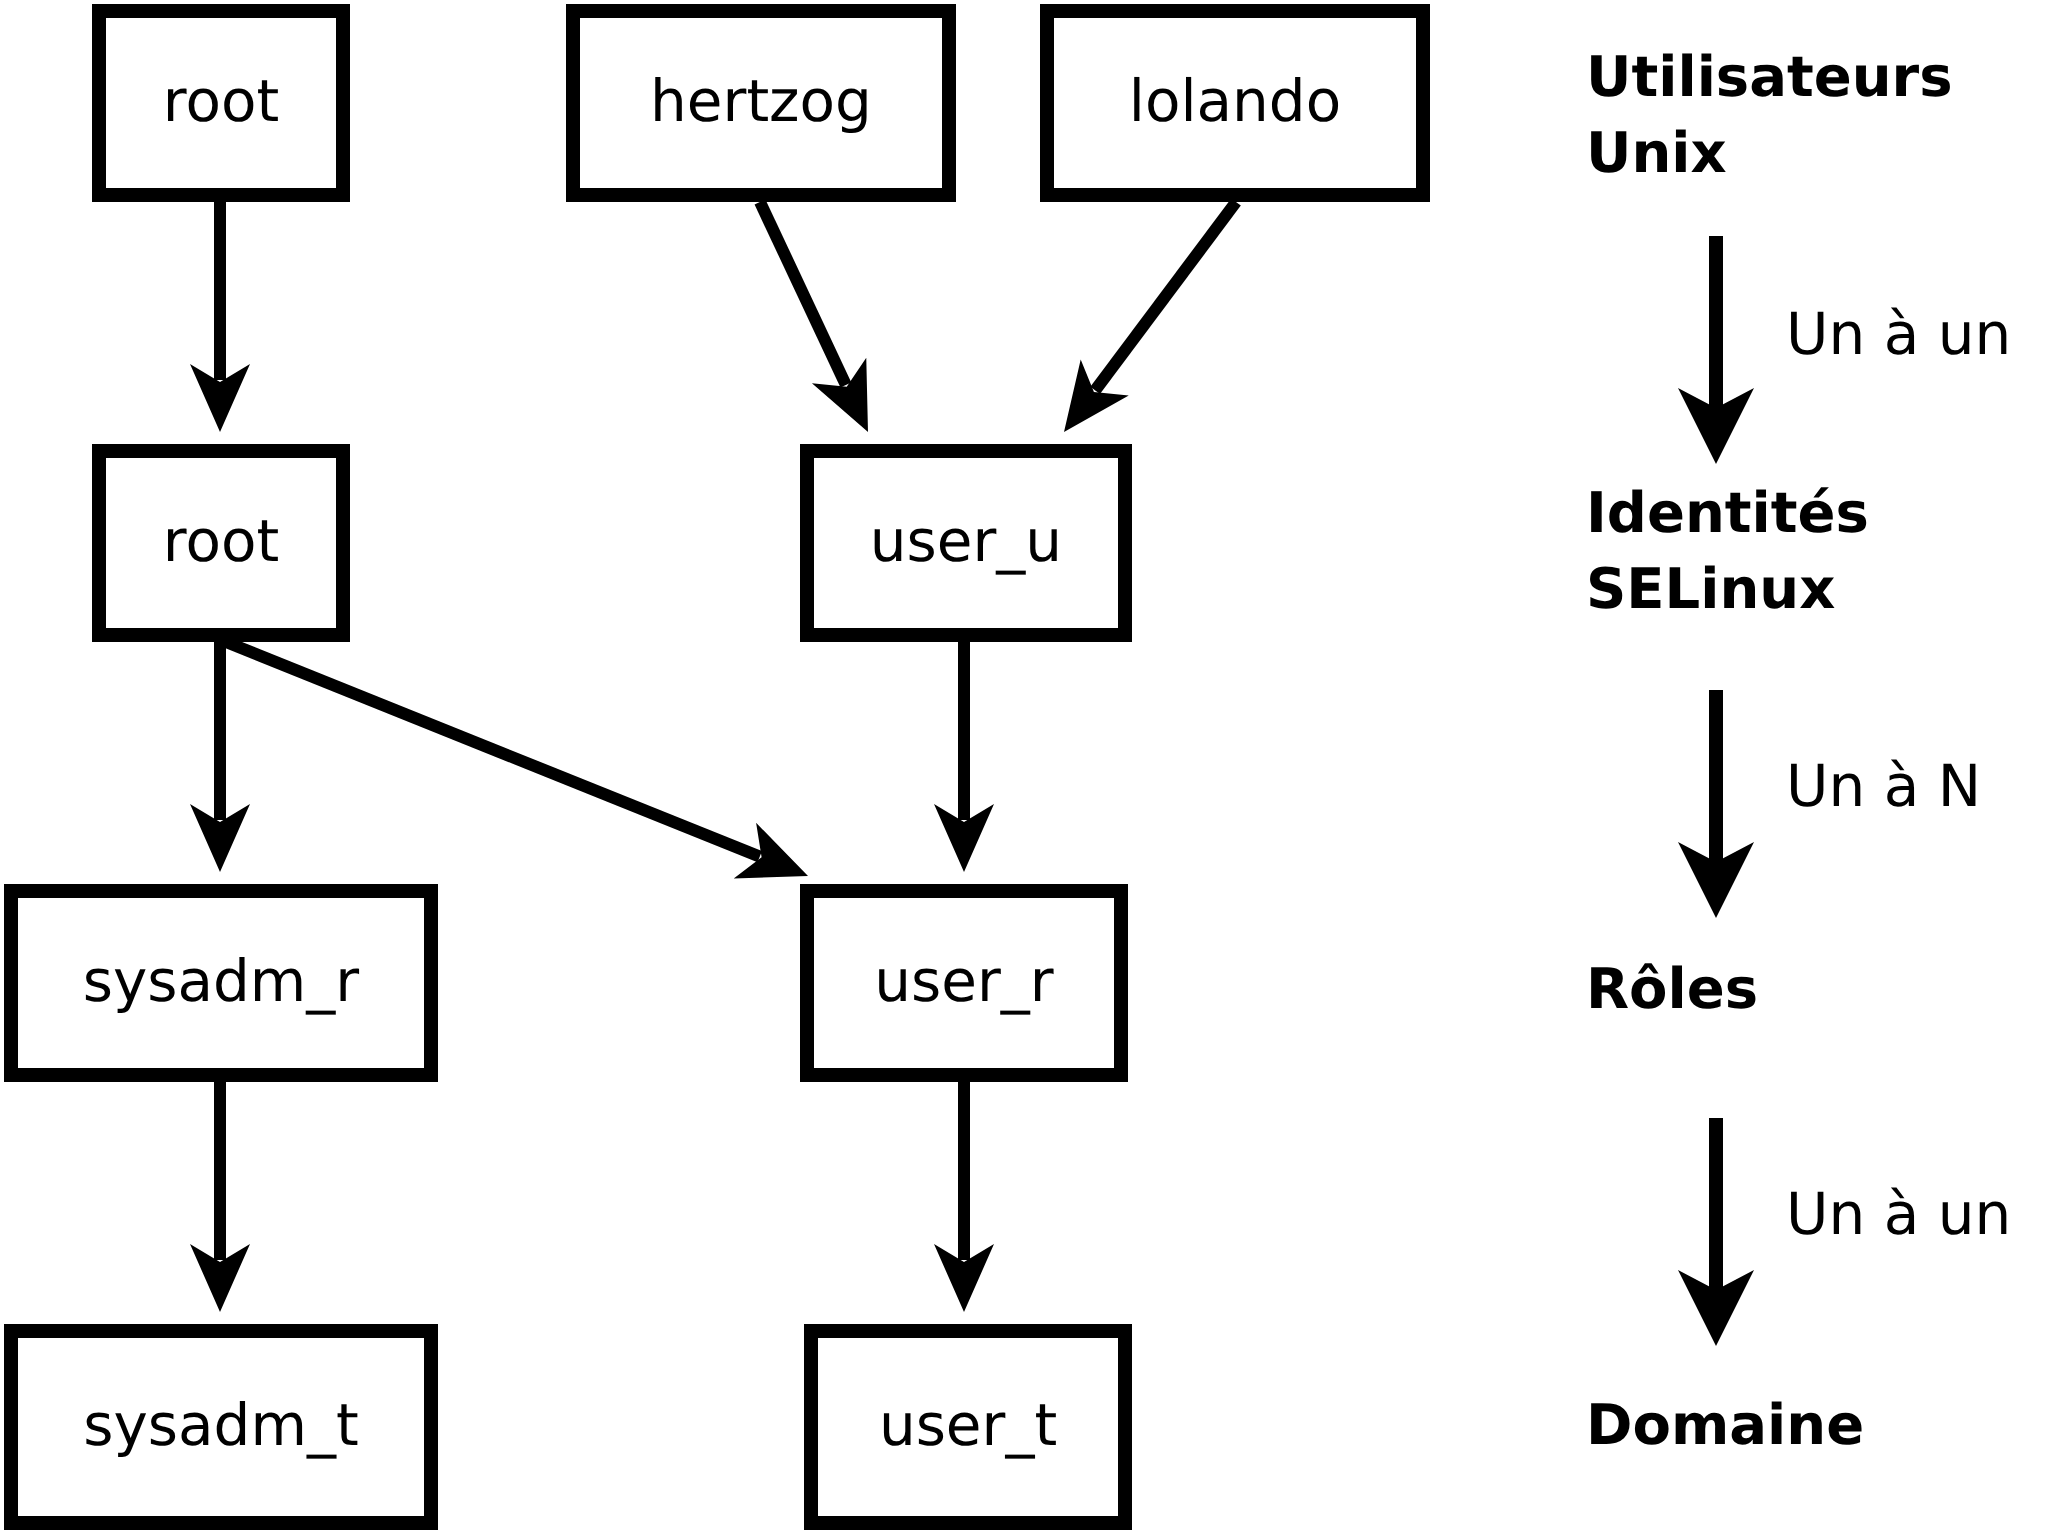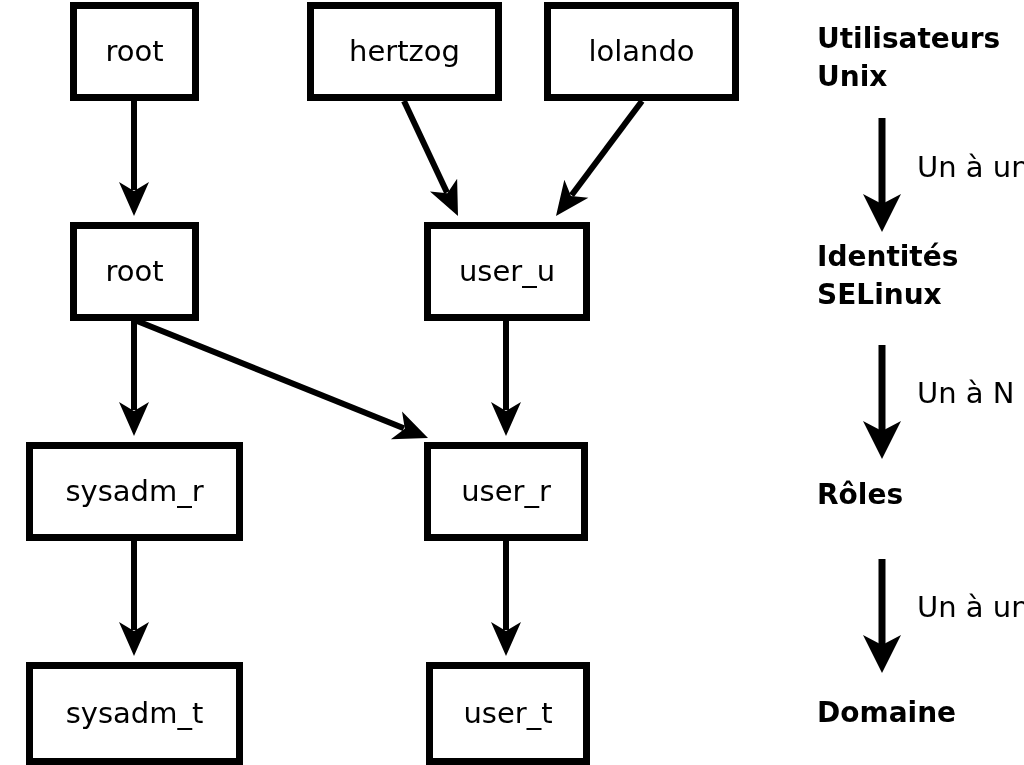--- a/index.html
+++ b/index.html
@@ -11,21 +11,20 @@
     width: 1024px;
     height: 765px;
     overflow: hidden;
     font-family: "DejaVu Sans", sans-serif;
   }
   #stage {
     position: relative;
     width: 868px;
     height: 765px;
     background: #ffffff;
-    margin-left: 24px;
   }
   #graph-svg {
     position: absolute;
     left: 0;
     top: 0;
     width: 1024px;
     height: 765px;
   }
   .node-label {
     font-family: "DejaVu Sans", sans-serif;

